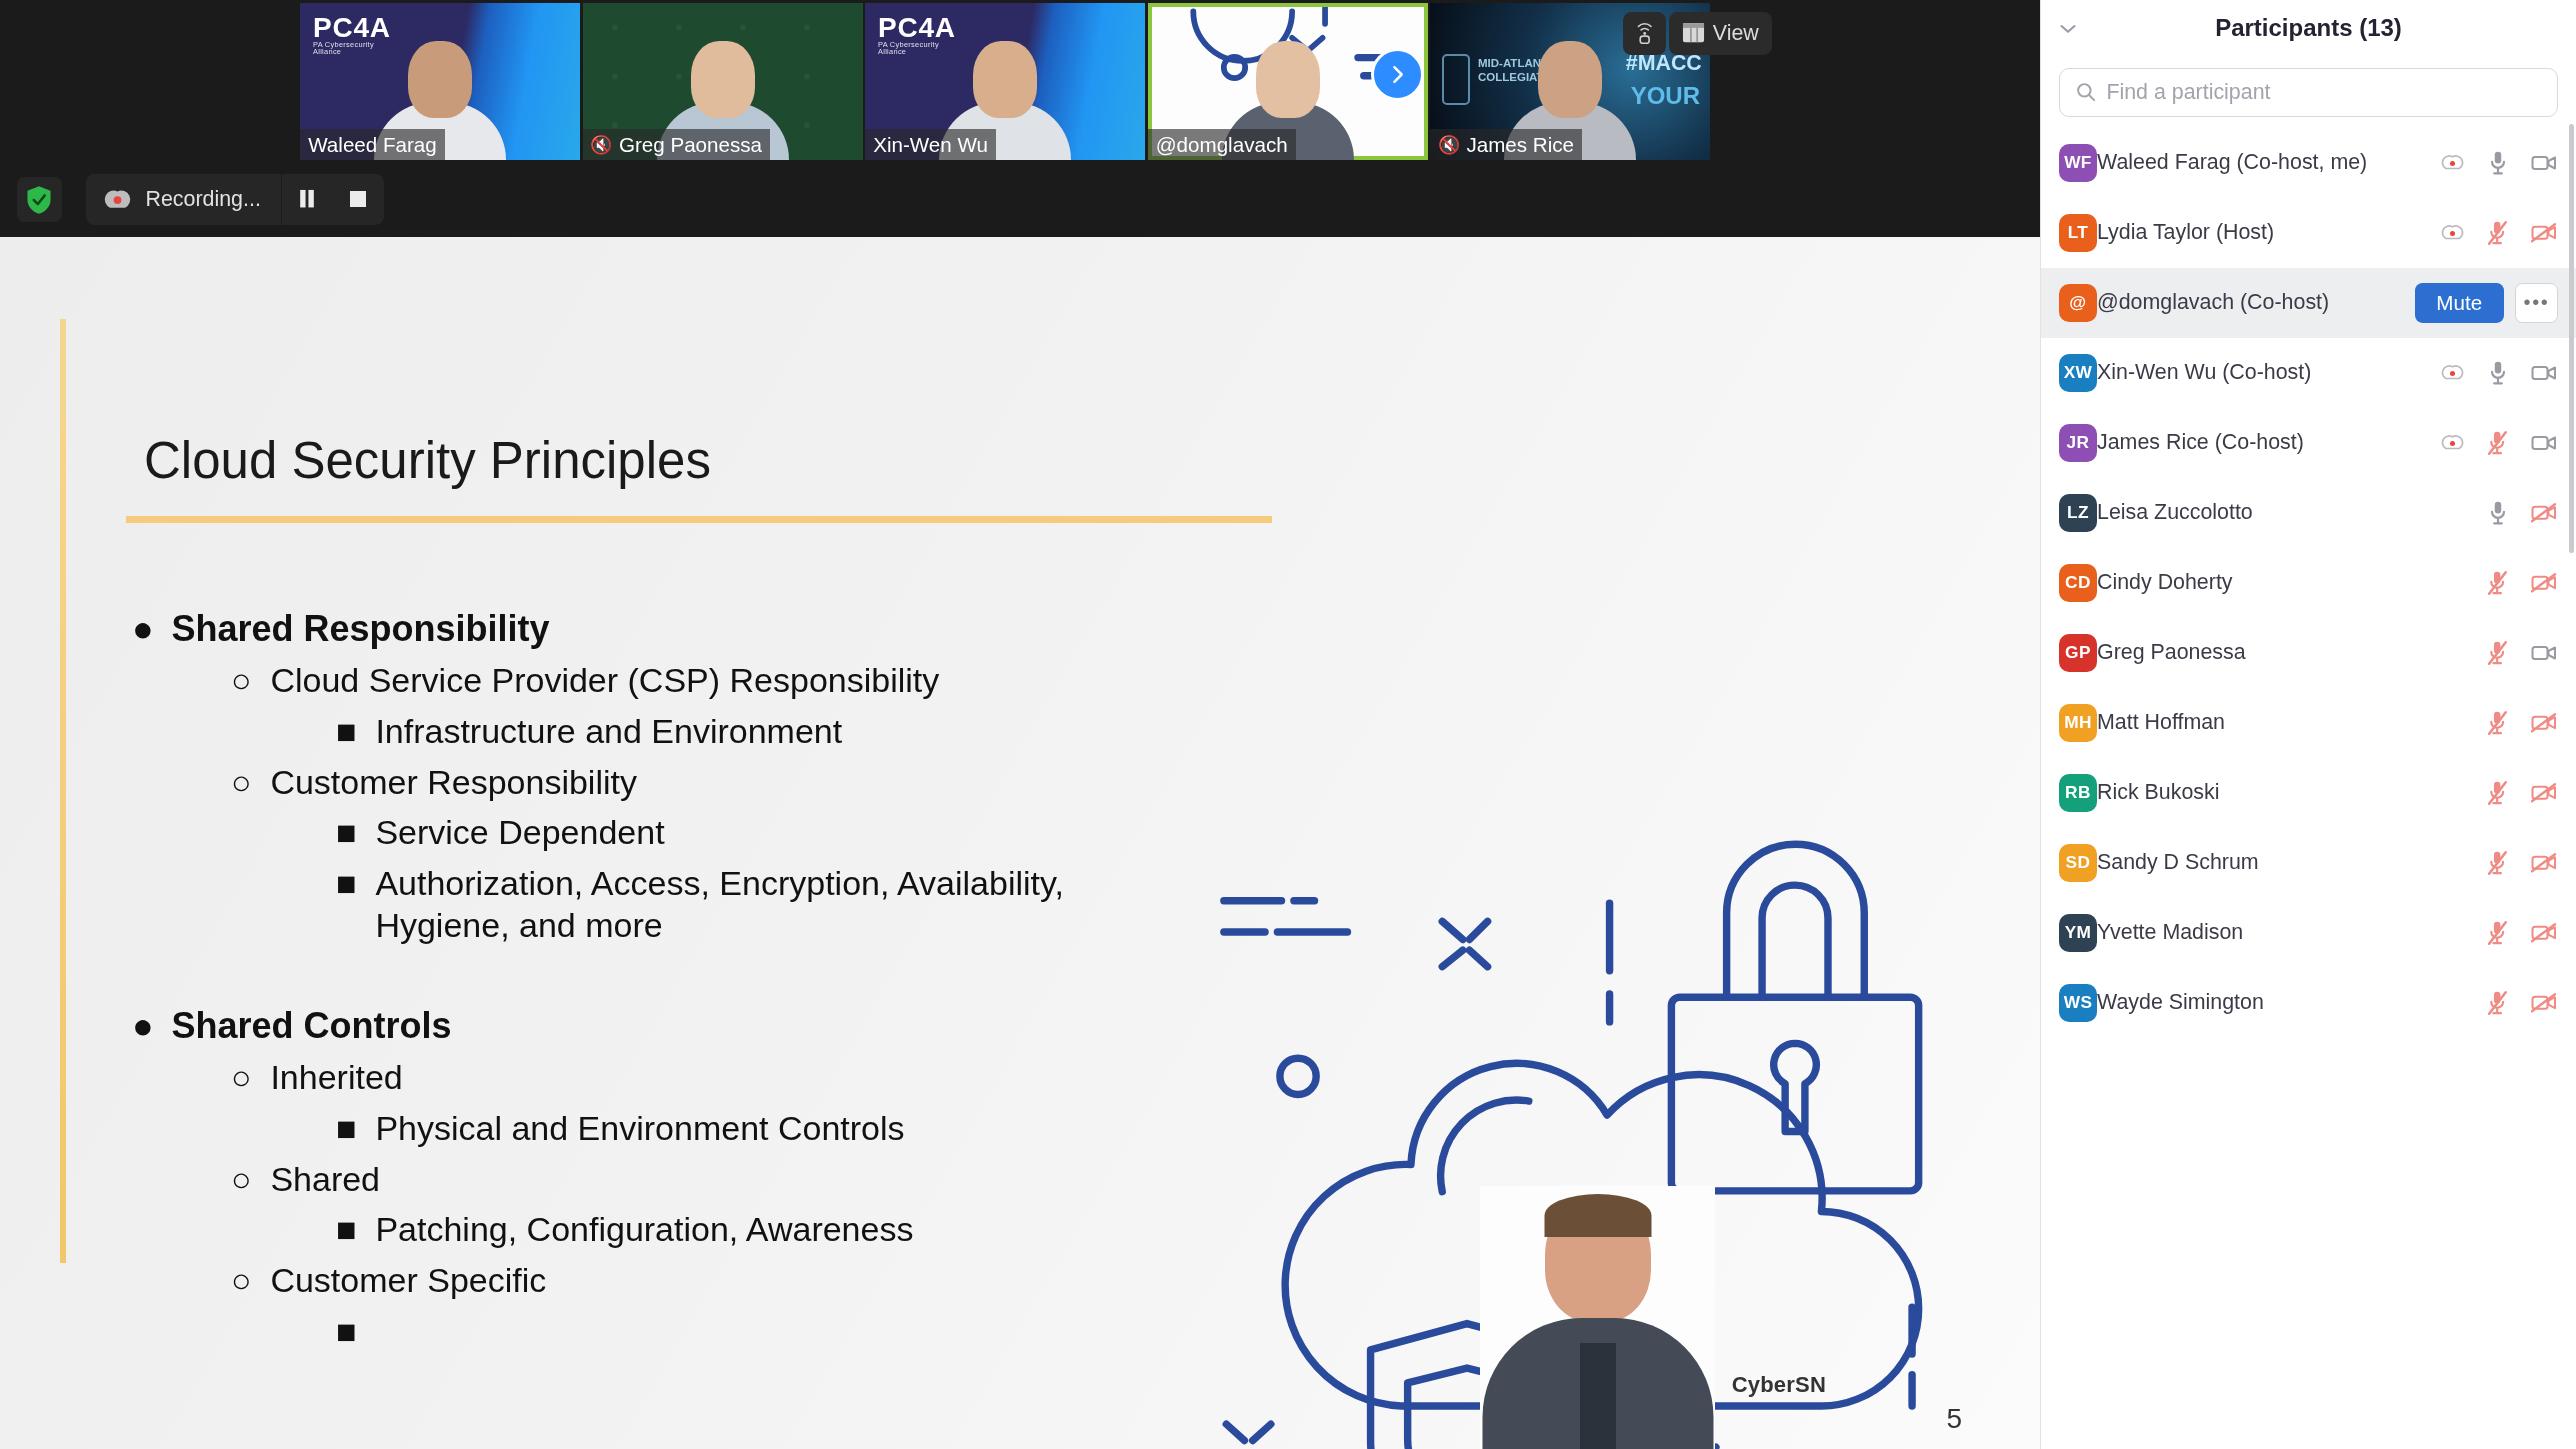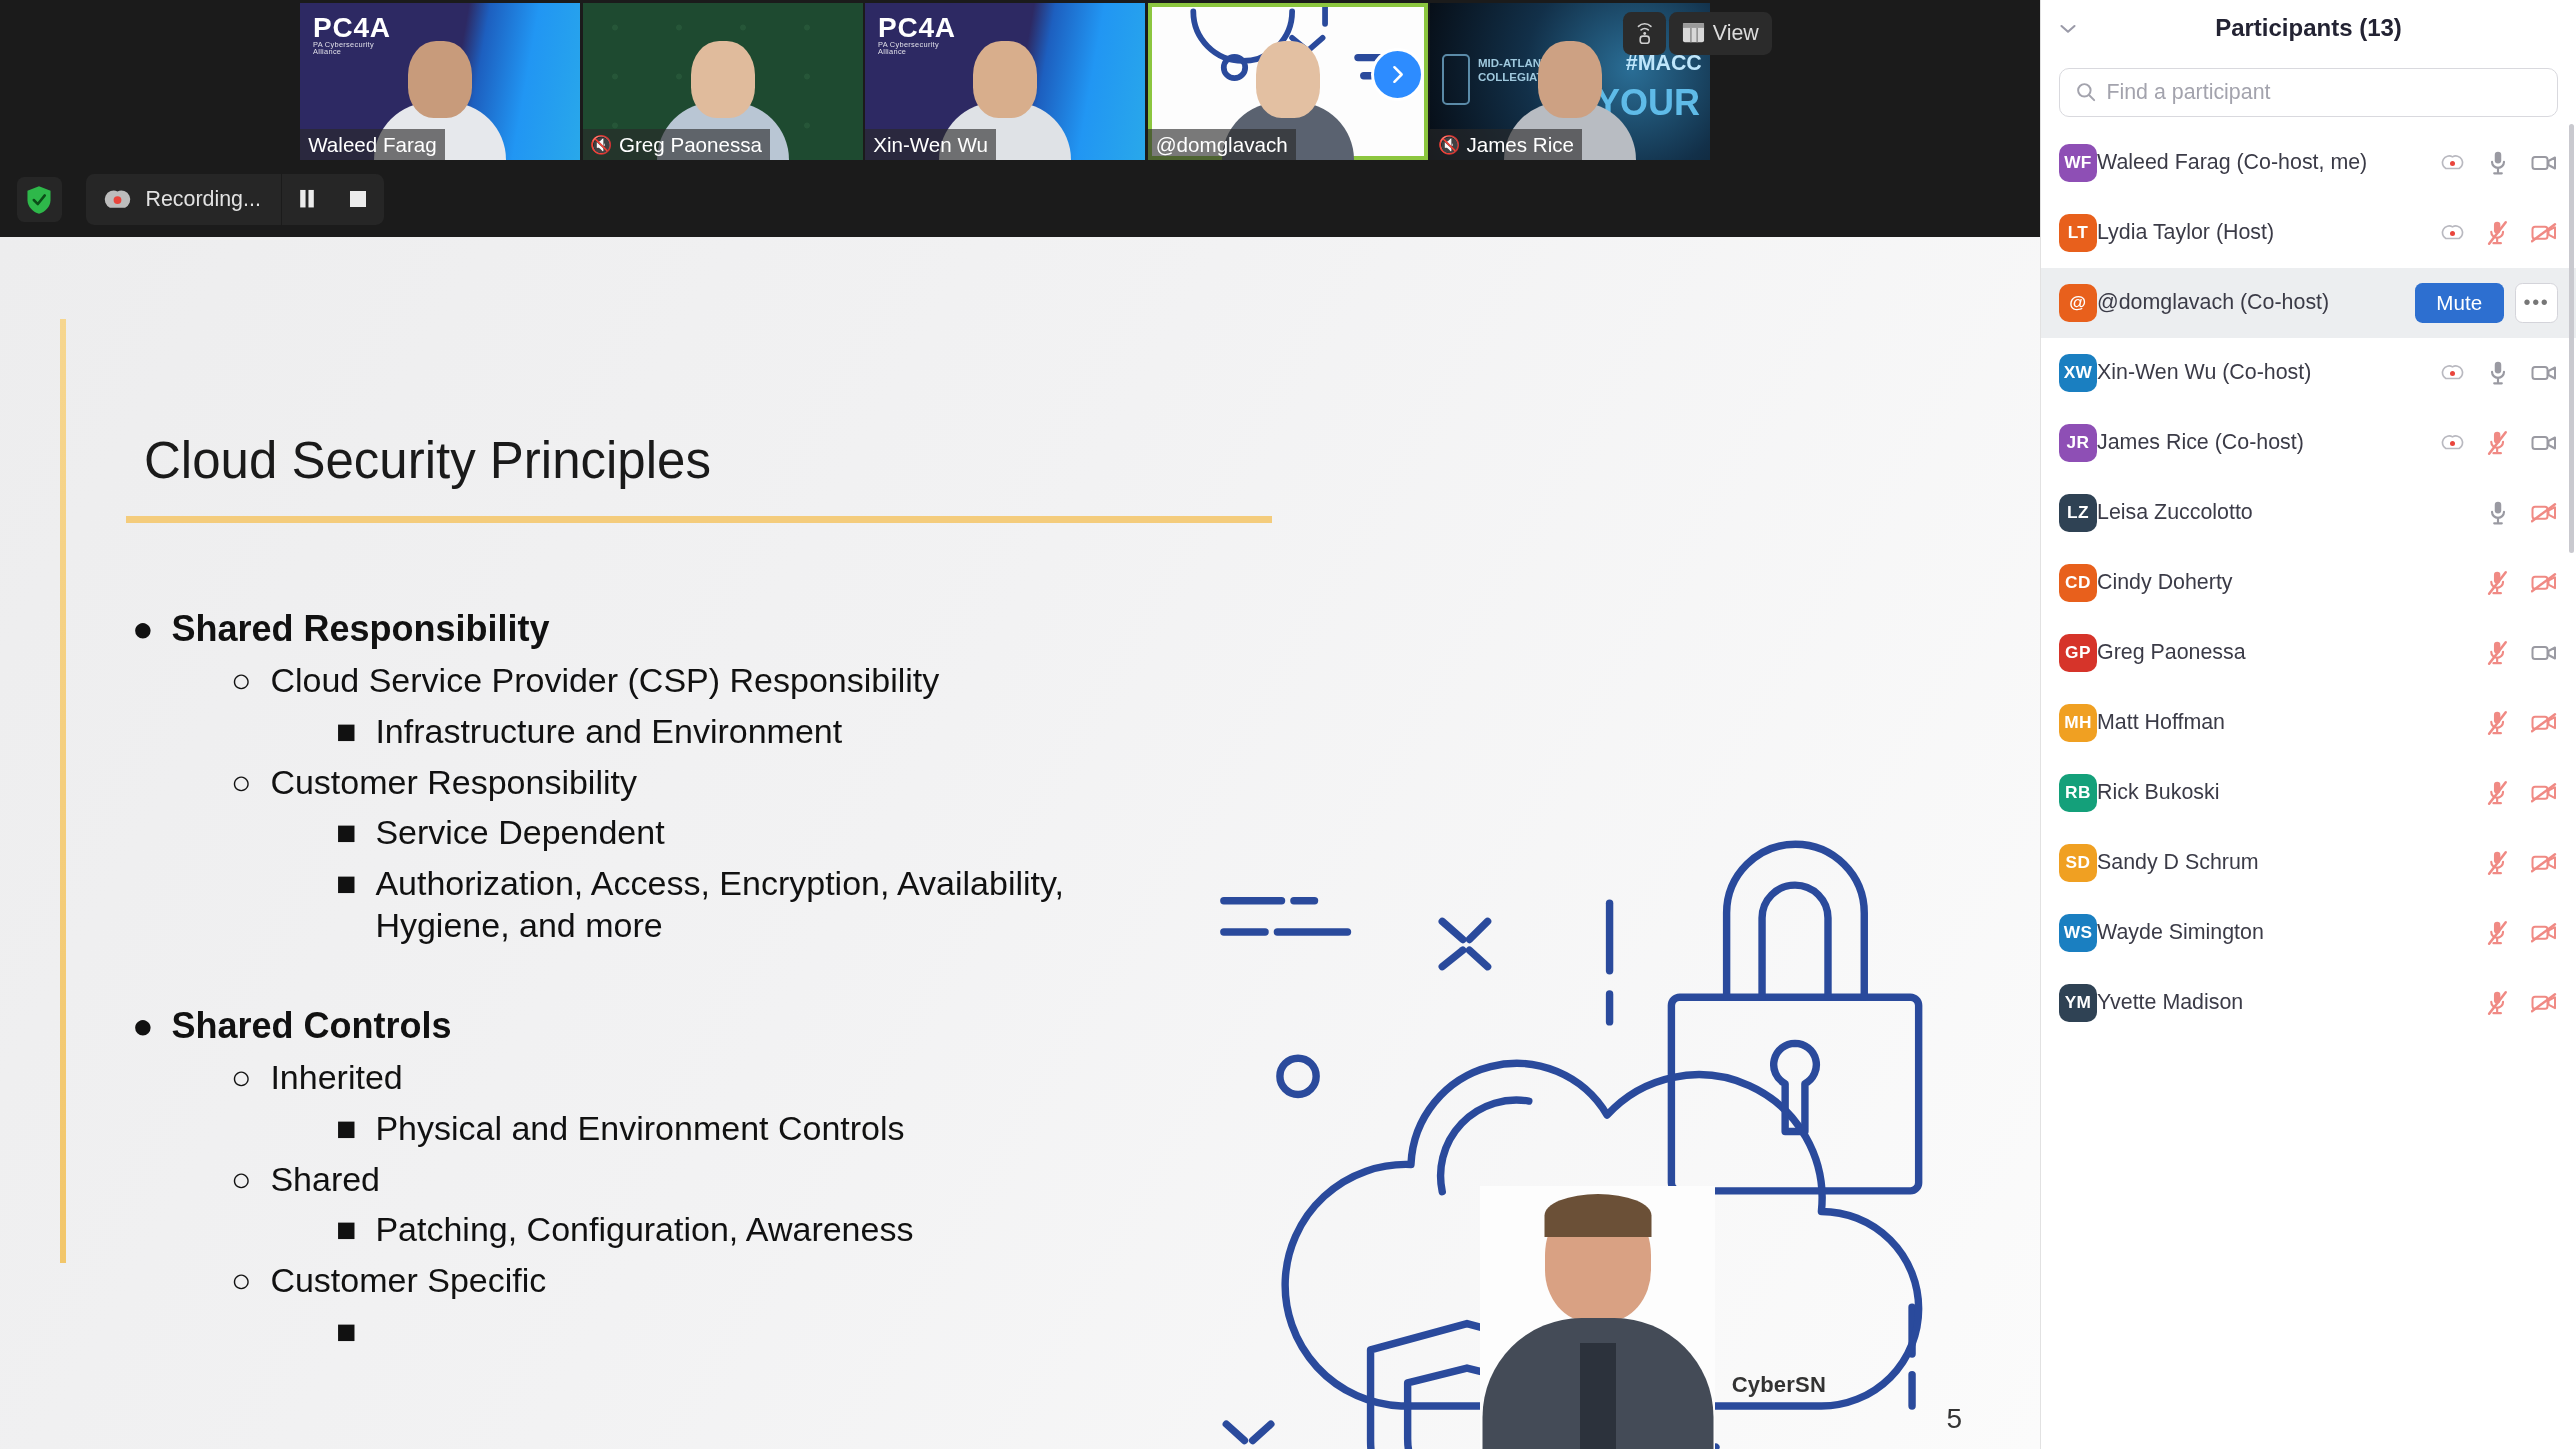--- a/index.html
+++ b/index.html
@@ -199,21 +199,21 @@
             </svg><div class="person">
               <div class="body" style="background:#5a6270"></div>
               <div class="head" style="background:#e3c0a2"></div>
             </div><div class="thumb-name">
               <span class="nm">@domglavach</span>
             </div></div>
           <div class="thumb bg-dark">
             <div style="position:absolute;left:11.5px;top:51px;width:28px;height:51px;border:2.5px solid #6fa8c8;border-radius:5px;opacity:.8"></div>
             <div style="position:absolute;left:48px;top:54px;color:#9fc9de;font-size:11.5px;font-weight:bold;line-height:1.15">MID-ATLANTIC<br>COLLEGIATE</div>
             <div style="position:absolute;right:8.2px;top:48px;color:#bfe6fb;font-size:21.4px;font-weight:bold">#MACC</div>
-            <div style="position:absolute;right:10px;top:79px;color:#5fbbe8;font-size:36px;font-weight:bold">YOUR</div>
+            <div style="position:absolute;right:10px;top:79px;color:#5fbbe8;font-size:24px;font-weight:bold">YOUR</div>
             <div class="person">
               <div class="body" style="background:#b8bcc2"></div>
               <div class="head" style="background:#cda183"></div>
             </div>
             <div class="thumb-name">
               <span class="mic-off-mini">🔇</span>
               <span class="nm">James Rice</span>
             </div>
           </div>
         </div>
@@ -679,22 +679,22 @@
             <div class="picon">
               <svg width="26" height="21.4" viewBox="0 0 26 20" fill="none" stroke="#f08a84" stroke-width="2" stroke-linejoin="round">
                 <rect x="1.5" y="4" width="15" height="12" rx="2.5"></rect>
                 <path d="M17.5 8 L24 4.5 V15.5 L17.5 12 Z"></path>
                 <line x1="1" y1="18.5" x2="24" y2="1.5" stroke-width="2.4" stroke-linecap="round"></line>
               </svg>
             </div>
           </div>
         </div>
         <div class="prow">
-          <div class="avatar" style="background: rgb(26, 127, 193);">WS</div>
-          <div class="pname">Wayde Simington</div>
+          <div class="avatar" style="background: rgb(47, 66, 84);">YM</div>
+          <div class="pname">Yvette Madison</div>
           <div class="picons">
             <div class="picon"></div>
             <div class="picon">
               <svg width="21.4" height="26" viewBox="0 0 20 24" fill="none" stroke="#f08a84" stroke-width="2" stroke-linecap="round">
                 <rect x="6.5" y="1.5" width="6" height="11" rx="3" fill="#f08a84" stroke="none"></rect>
                 <path d="M4 11 A5.5 5.5 0 0 0 15 11"></path>
                 <line x1="9.5" y1="16.5" x2="9.5" y2="21"></line>
                 <line x1="6" y1="21.5" x2="13" y2="21.5"></line>
                 <line x1="2" y1="22" x2="17.5" y2="2" stroke-width="2.4"></line>
               </svg>
@@ -702,22 +702,22 @@
             <div class="picon">
               <svg width="26" height="21.4" viewBox="0 0 26 20" fill="none" stroke="#f08a84" stroke-width="2" stroke-linejoin="round">
                 <rect x="1.5" y="4" width="15" height="12" rx="2.5"></rect>
                 <path d="M17.5 8 L24 4.5 V15.5 L17.5 12 Z"></path>
                 <line x1="1" y1="18.5" x2="24" y2="1.5" stroke-width="2.4" stroke-linecap="round"></line>
               </svg>
             </div>
           </div>
         </div>
         <div class="prow">
-          <div class="avatar" style="background: rgb(47, 66, 84);">YM</div>
-          <div class="pname">Yvette Madison</div>
+          <div class="avatar" style="background: rgb(26, 127, 193);">WS</div>
+          <div class="pname">Wayde Simington</div>
           <div class="picons">
             <div class="picon"></div>
             <div class="picon">
               <svg width="21.4" height="26" viewBox="0 0 20 24" fill="none" stroke="#f08a84" stroke-width="2" stroke-linecap="round">
                 <rect x="6.5" y="1.5" width="6" height="11" rx="3" fill="#f08a84" stroke="none"></rect>
                 <path d="M4 11 A5.5 5.5 0 0 0 15 11"></path>
                 <line x1="9.5" y1="16.5" x2="9.5" y2="21"></line>
                 <line x1="6" y1="21.5" x2="13" y2="21.5"></line>
                 <line x1="2" y1="22" x2="17.5" y2="2" stroke-width="2.4"></line>
               </svg>

